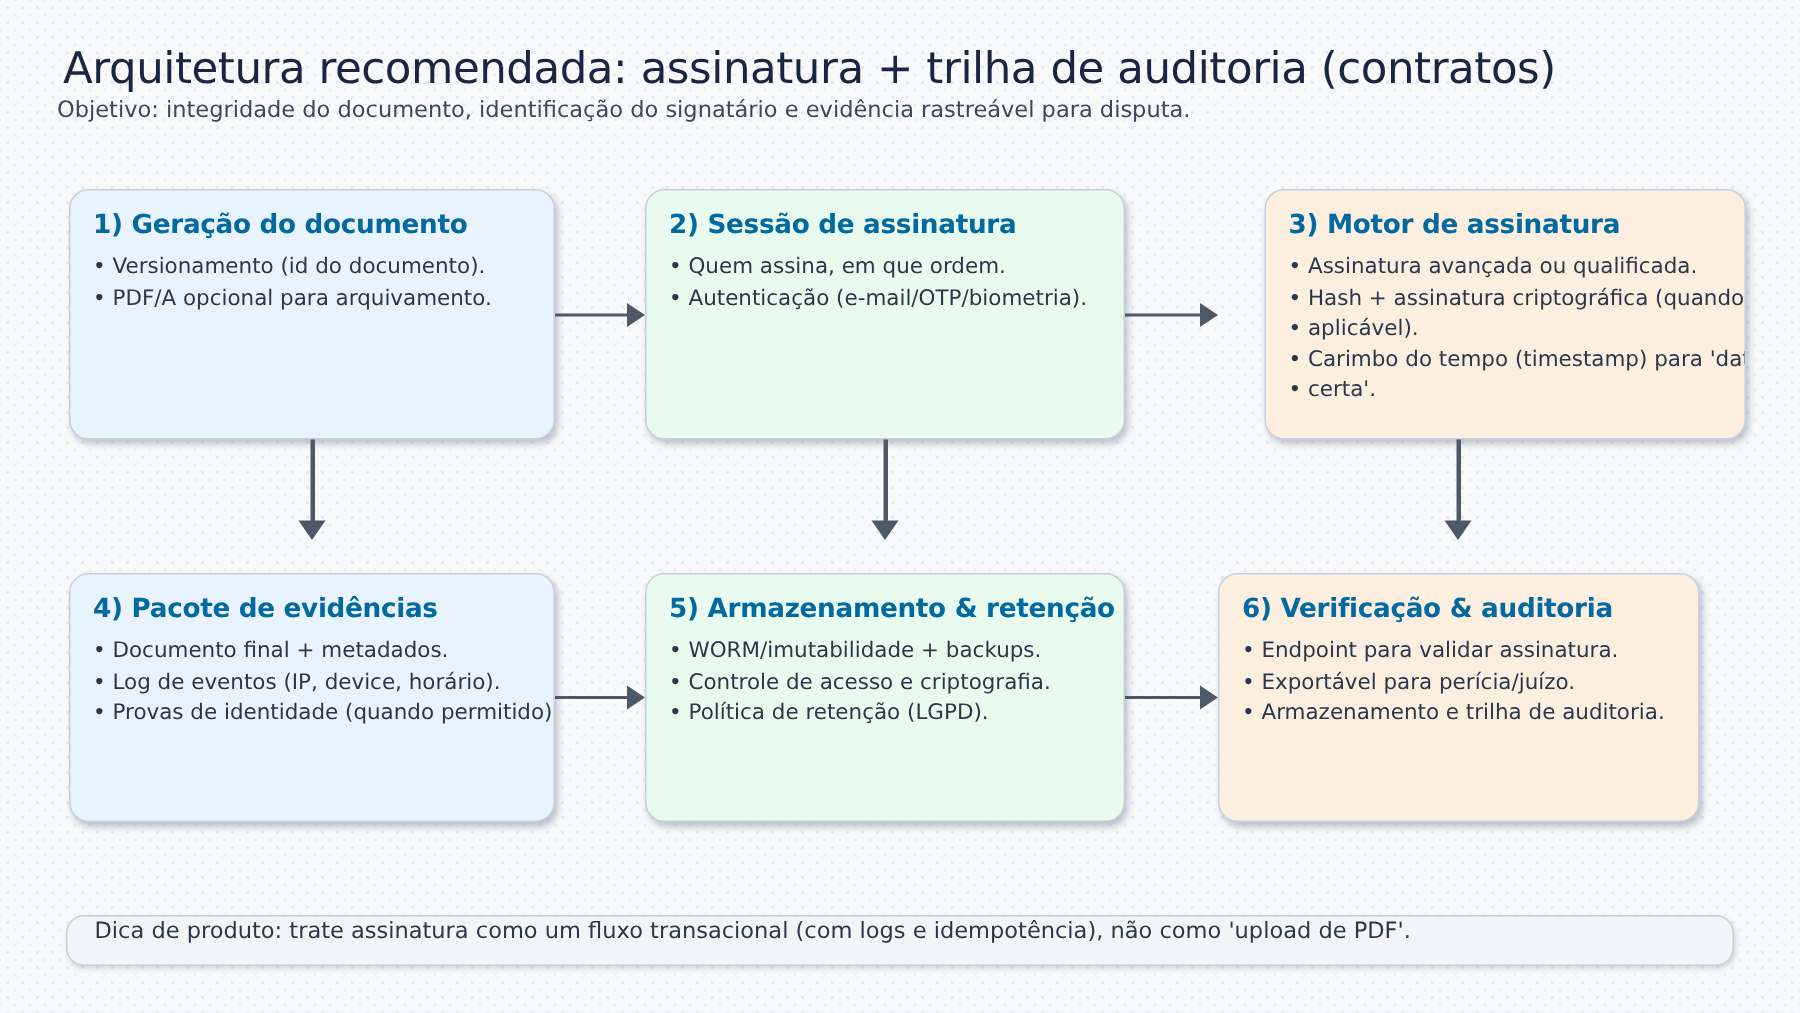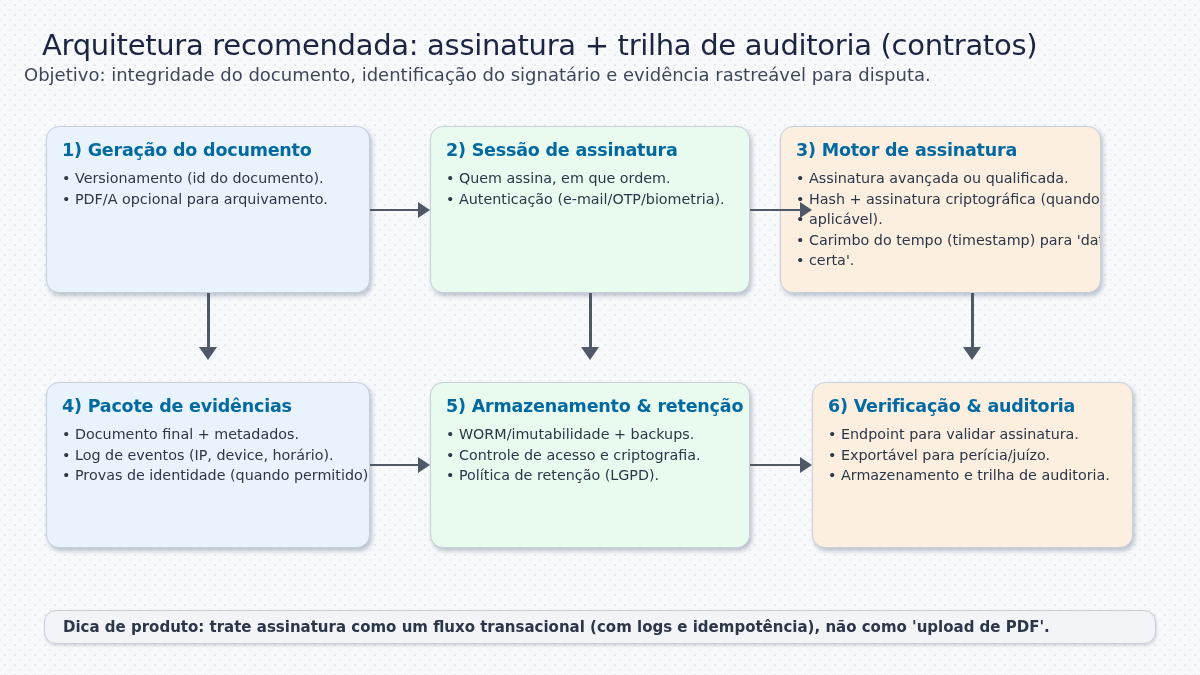--- a/index.html
+++ b/index.html
@@ -25,23 +25,23 @@
     top: 28px;
     font-size: 29px;
     font-weight: normal;
     color: #1b2440;
     letter-spacing: -0.3px;
     white-space: nowrap;
   }
 
   .page-subtitle {
     position: absolute;
-    left: 24px;
+    left: 38px;
     top: 64px;
-    font-size: 18px;
+    font-size: 15px;
     color: #3d4759;
     white-space: nowrap;
   }
 
   .box {
     position: absolute;
     border: 1px solid #c7d0db;
     border-radius: 13px;
     box-shadow: 2px 3px 4px rgba(120, 130, 152, 0.45);
     padding: 13px 14px 12px 15px;
@@ -100,23 +100,21 @@
     position: absolute;
     left: 44px;
     top: 610px;
     width: 1112px;
     height: 34px;
     background: #f2f4f8;
     border: 1px solid #c9ced9;
     border-radius: 12px;
     box-shadow: 1px 2px 3px rgba(120, 130, 152, 0.25);
     display: flex;
-    align-items: center;
     padding-left: 18px;
-    font-weight: bold;
   }
   .tip span {
     font-size: 15px;
     color: #2b3648;
     white-space: nowrap;
   }
 </style>
 </head>
 <body>
 
@@ -134,21 +132,21 @@
   </div>
 
   <div class="box green" style="left:430px; top:126px; width:320px; height:167px;">
     <h2>2) Sessão de assinatura</h2>
     <ul>
       <li>Quem assina, em que ordem.</li>
       <li>Autenticação (e-mail/OTP/biometria).</li>
     </ul>
   </div>
 
-  <div class="box peach" style="left:780px; top:126px; width:321px; height:167px;">
+  <div class="box peach" style="left:843px; top:126px; width:321px; height:167px;">
     <h2>3) Motor de assinatura</h2>
     <ul>
       <li>Assinatura avançada ou qualificada.</li>
       <li>Hash + assinatura criptográfica (quando</li>
       <li>aplicável).</li>
       <li>Carimbo do tempo (timestamp) para 'data</li>
       <li>certa'.</li>
     </ul>
   </div>
 

